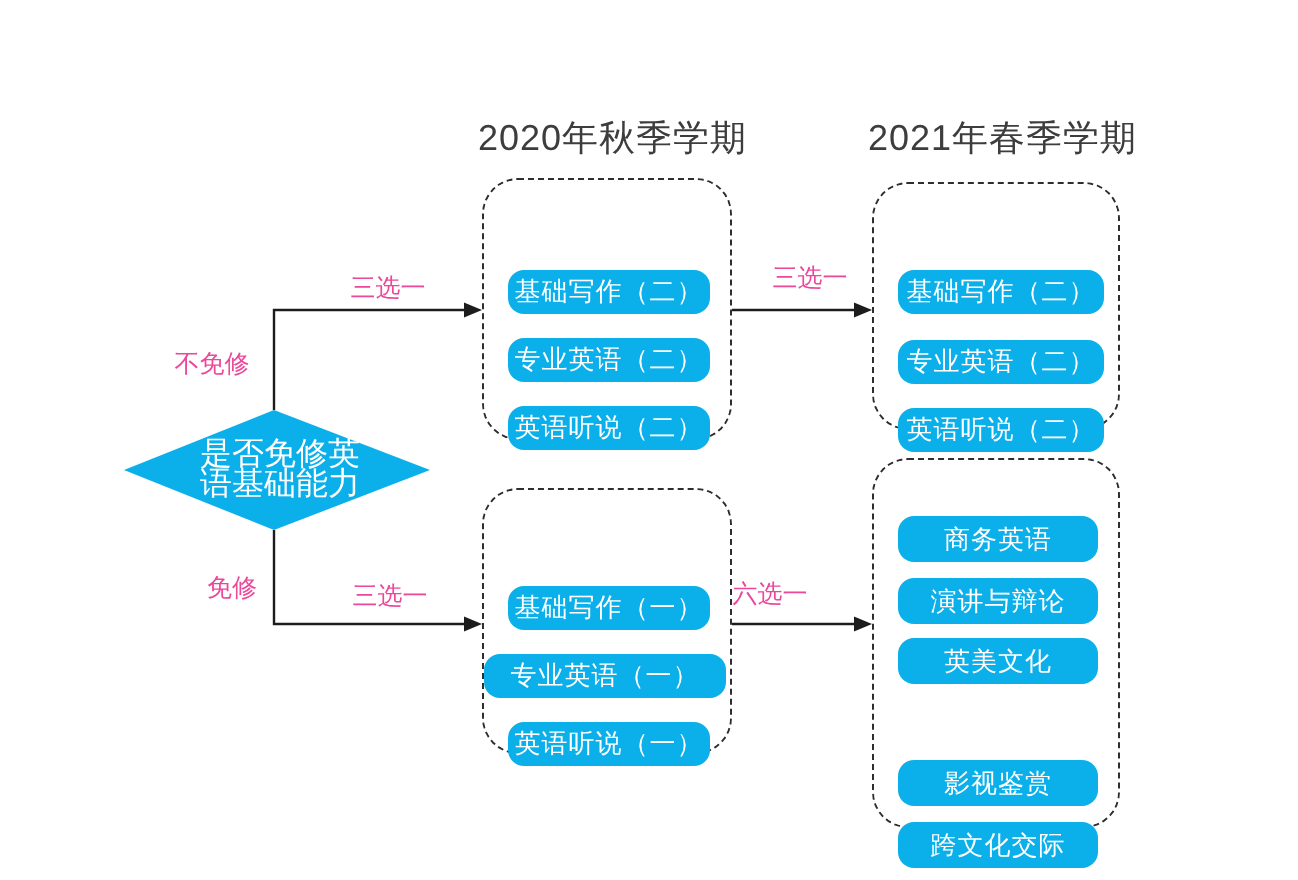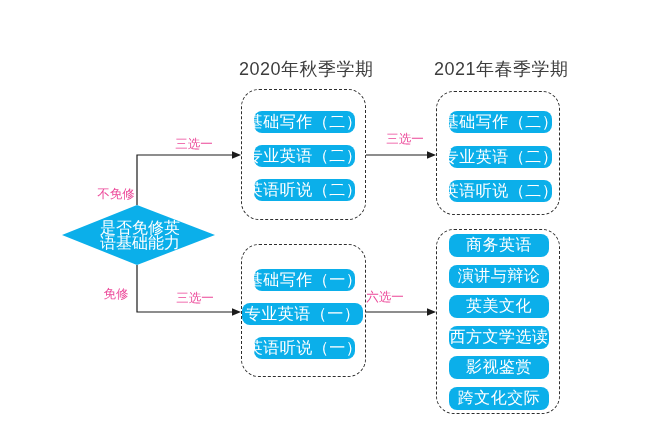--- a/index.html
+++ b/index.html
@@ -37,27 +37,28 @@
   .dashed-box {
     position: absolute;
     border: 1.6px dashed #2e2e2e;
     border-radius: 18px;
     background: transparent;
   }
   .course-btn {
     position: absolute;
     background: var(--accent);
     color: #ffffff;
-    font-size: 16px;
+    font-size: 13px;
     letter-spacing: 0.5px;
     border-radius: 8px;
     display: flex;
     align-items: center;
     justify-content: center;
     white-space: nowrap;
+    margin-top: 24px;
   }
   .diamond-text {
     position: absolute;
     left: 97px;
     top: 220px;
     width: 86px;
     color: #ffffff;
     font-size: 16px;
     line-height: 15px;
     text-align: center;
@@ -86,21 +87,21 @@
   </svg>
 
   <div class="diamond-text">
     <div>是否免修英</div>
     <div>语基础能力</div>
   </div>
 
   <div class="hdr" style="left:239px; top:57px; width:122px;">2020年秋季学期</div>
   <div class="hdr" style="left:434px; top:57px; width:124px;">2021年春季学期</div>
 
-  <div class="lbl" style="left:92px; top:174px; width:48px;margin-top:12px;">不免修</div>
+  <div class="lbl" style="left:82px; top:174px; width:48px;">不免修</div>
   <div class="lbl" style="left:169px; top:136px; width:50px;">三选一</div>
   <div class="lbl" style="left:95px; top:286px; width:42px;">免修</div>
   <div class="lbl" style="left:170px; top:290px; width:50px;">三选一</div>
   <div class="lbl" style="left:380px; top:131px; width:50px;">三选一</div>
   <div class="lbl" style="left:360px; top:289px; width:50px;">六选一</div>
 
   <div class="dashed-box" style="left:241px; top:89px; width:125px; height:131px;">
     <div class="course-btn" style="left:12px; top:21px; width:101px; height:22px;">基础写作（二）</div>
     <div class="course-btn" style="left:12px; top:55px; width:101px; height:22px;">专业英语（二）</div>
     <div class="course-btn" style="left:12px; top:89px; width:101px; height:22px;">英语听说（二）</div>
@@ -115,18 +116,17 @@
   <div class="dashed-box" style="left:241px; top:244px; width:125px; height:133px;">
     <div class="course-btn" style="left:12px; top:24px; width:101px; height:22px;">基础写作（一）</div>
     <div class="course-btn" style="left:0; top:58px; width:121px; height:22px;">专业英语（一）</div>
     <div class="course-btn" style="left:12px; top:92px; width:101px; height:22px;">英语听说（一）</div>
   </div>
 
   <div class="dashed-box" style="left:436px; top:229px; width:124px; height:185px;">
     <div class="course-btn" style="left:12px; top:4px; width:100px; height:23px;">商务英语</div>
     <div class="course-btn" style="left:12px; top:35px; width:100px; height:23px;">演讲与辩论</div>
     <div class="course-btn" style="left:12px; top:65px; width:100px; height:23px;">英美文化</div>
-    <div class="course-btn" style="left:12px; top:96px; width:100px; height:23px;">西方文学选读</div>
     <div class="course-btn" style="left:12px; top:126px; width:100px; height:23px;">影视鉴赏</div>
     <div class="course-btn" style="left:12px; top:157px; width:100px; height:23px;">跨文化交际</div>
   </div>
 
 </div>
 
 </body></html>

